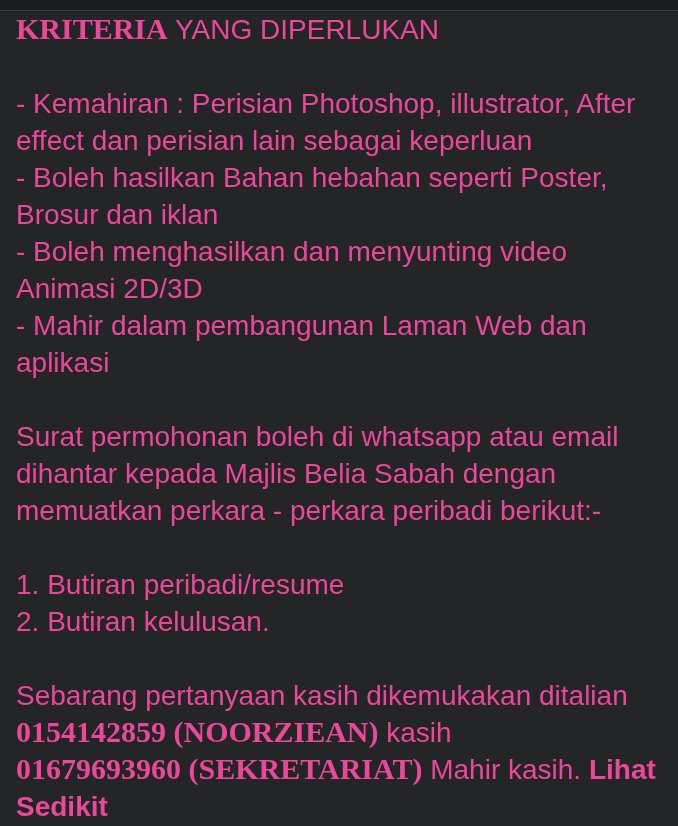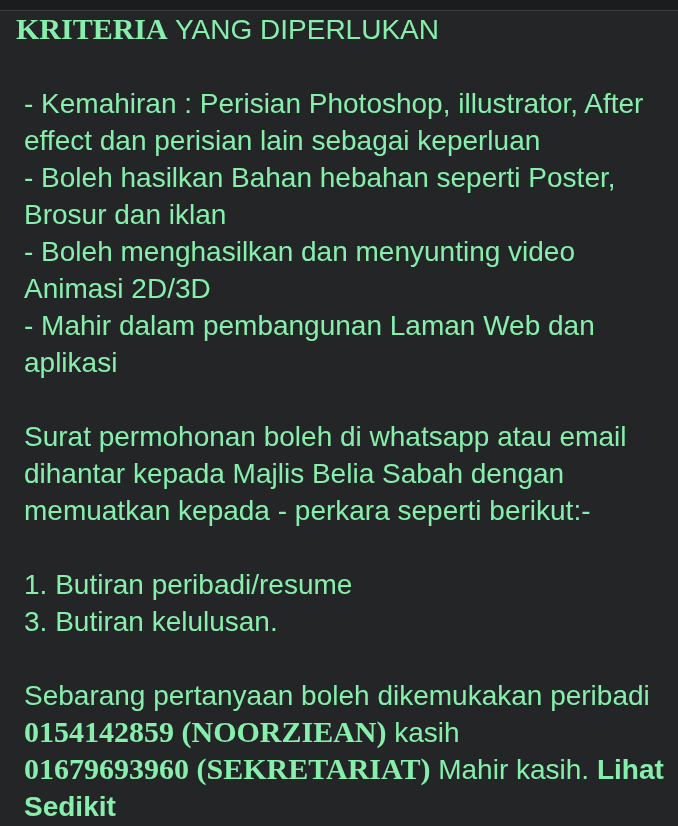--- a/index.html
+++ b/index.html
@@ -13,32 +13,31 @@
     background: #242526;
     font-family: "Liberation Sans", sans-serif;
   }
   .top-strip {
     height: 10px;
     background: #1b1c1d;
     border-bottom: 1px solid #3b3d3e;
   }
   .post-text {
     padding: 0 10px 0 16px;
-    color: #86efac;
+    color: #ec4899;
     font-size: 28px;
     line-height: 37px;
     font-weight: 400;
   }
   .para {
     margin: 0;
     white-space: pre;       
   }
   .para + .para {
     margin-top: 37px;       
-    margin-left: 8px;
   }
   .serif-bold {
     font-family: "Liberation Serif", serif;
     font-weight: 700;
     font-size: 30px;        
     line-height: 1;         
   }
   .see-less {
     font-weight: 700;
     cursor: pointer;
@@ -54,20 +53,20 @@
     <p class="para"><span>- Kemahiran : Perisian Photoshop, illustrator, After
 effect dan perisian lain sebagai keperluan
 - Boleh hasilkan Bahan hebahan seperti Poster,
 Brosur dan iklan
 - Boleh menghasilkan dan menyunting video
 Animasi 2D/3D
 - Mahir dalam pembangunan Laman Web dan
 aplikasi</span></p>
     <p class="para"><span>Surat permohonan boleh di whatsapp atau email
 dihantar kepada Majlis Belia Sabah dengan
-memuatkan kepada - perkara seperti berikut:-</span></p>
+memuatkan perkara - perkara peribadi berikut:-</span></p>
     <p class="para"><span>1. Butiran peribadi/resume
-3. Butiran kelulusan.</span></p>
-    <p class="para"><span>Sebarang pertanyaan boleh dikemukakan peribadi
+2. Butiran kelulusan.</span></p>
+    <p class="para"><span>Sebarang pertanyaan kasih dikemukakan ditalian
 </span><span class="serif-bold">0154142859 (NOORZIEAN)</span><span> kasih
 </span><span class="serif-bold">01679693960 (SEKRETARIAT)</span><span> Mahir kasih. </span><span class="see-less">Lihat
 Sedikit</span></p>
   </div>
 
 </body></html>

